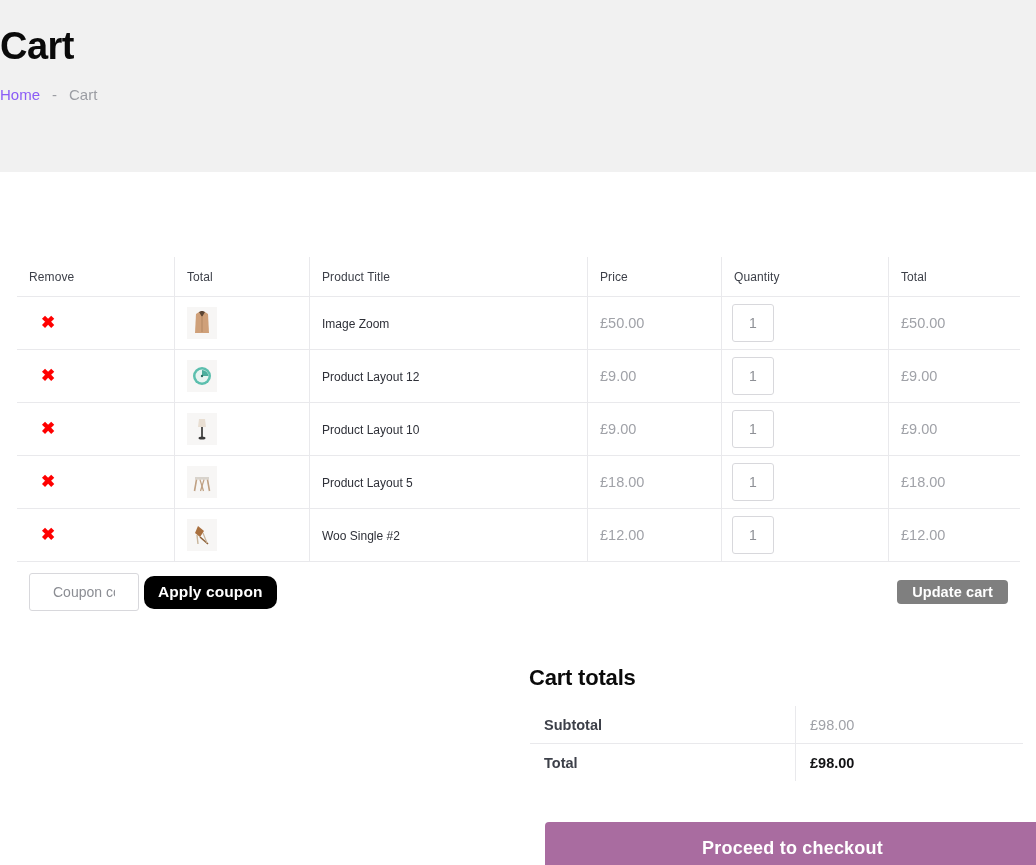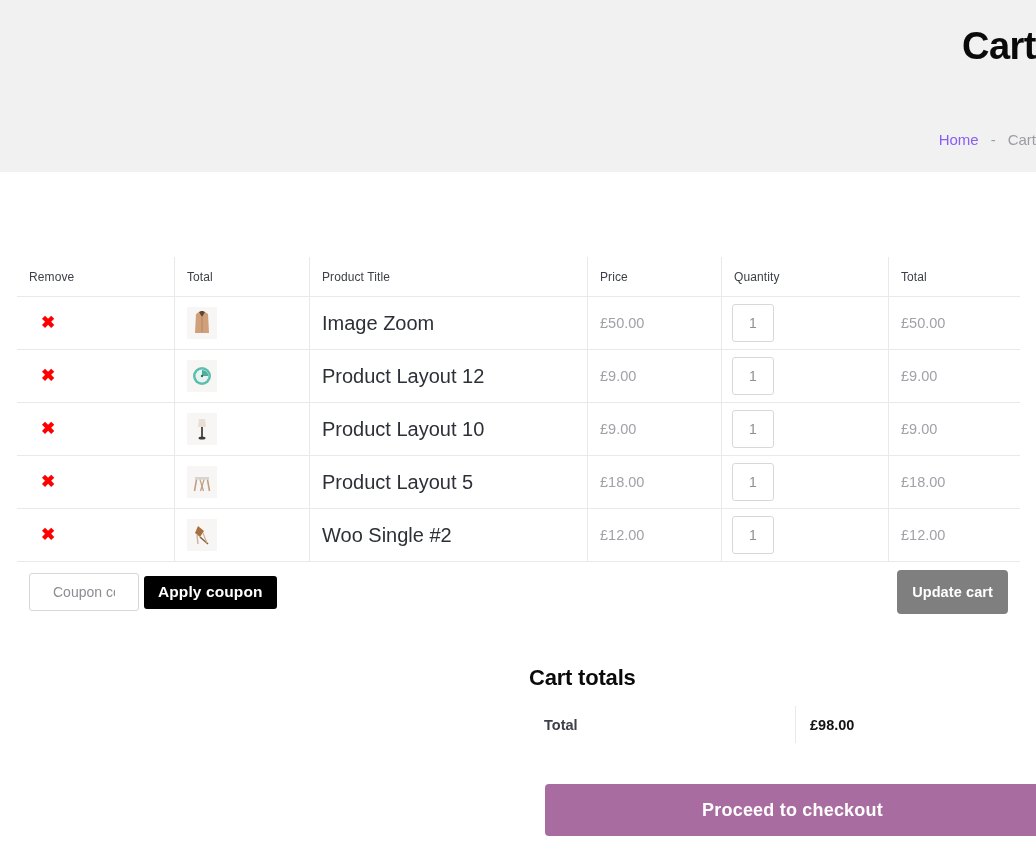--- a/index.html
+++ b/index.html
@@ -13,24 +13,23 @@
     -webkit-font-smoothing: antialiased;
   }
 
   
   .page-header {
     width: 1036px;
     height: 172px;
     background: #f1f1f1;
     display: flex;
     flex-direction: column;
-    align-items: flex-end;
+    align-items: flex-start;
     justify-content: flex-start;
     padding-top: 24px;
-    gap: 45px;
   }
   .page-title {
     font-size: 38px;
     font-weight: 700;
     color: #0a0a0a;
     letter-spacing: -0.5px;
     line-height: 1.2;
     margin: 0;
   }
   .breadcrumb {
@@ -105,21 +104,21 @@
     width: 30px;
     height: 32px;
     background: #f7f6f5;
     display: block;
     position: relative;
     overflow: hidden;
   }
   .thumb svg { display: block; width: 30px; height: 32px; }
 
   .product-title {
-    font-size: 20px;
+    font-size: 12px;
     color: #2e3038;
     text-decoration: none;
   }
   .price-text, .total-text {
     font-size: 14.5px;
     color: #a0a2a8;
   }
   .qty-input {
     width: 42px;
     height: 38px;
@@ -160,30 +159,30 @@
     background: #fff;
   }
   .coupon-input::placeholder { color: #8b8d93; }
   .btn-apply {
     height: 33px;
     margin-left: 5px;
     padding: 0 14px;
     background: #000000;
     color: #ffffff;
     border: none;
-    border-radius: 3px;
+    border-radius: 10px;
     font-family: "Liberation Sans", sans-serif;
     font-size: 15.5px;
     font-weight: 700;
     cursor: pointer;
     letter-spacing: 0.1px;
   }
   .btn-update {
     margin-left: auto;
-    height: 44px;
+    height: 24px;
     padding: 0 15px;
     background: #7f7f7f;
     color: #ffffff;
     border: none;
     border-radius: 4px;
     font-family: "Liberation Sans", sans-serif;
     font-size: 14.5px;
     font-weight: 700;
     cursor: default;
     letter-spacing: 0.1px;
@@ -438,20 +437,26 @@
 
       </tbody>
     </table>
   </div>
 
   <div class="totals-wrap">
     <h2 class="totals-title">Cart totals</h2>
     <table class="totals-table">
       <tbody>
         <tr>
+          <th>Subtotal</th>
+          <td>
+            <span class="amount-muted">£98.00</span>
+          </td>
+        </tr>
+        <tr>
           <th>Total</th>
           <td>
             <span class="amount-strong">£98.00</span>
           </td>
         </tr>
       </tbody>
     </table>
   </div>
 
   <div class="checkout-wrap">

